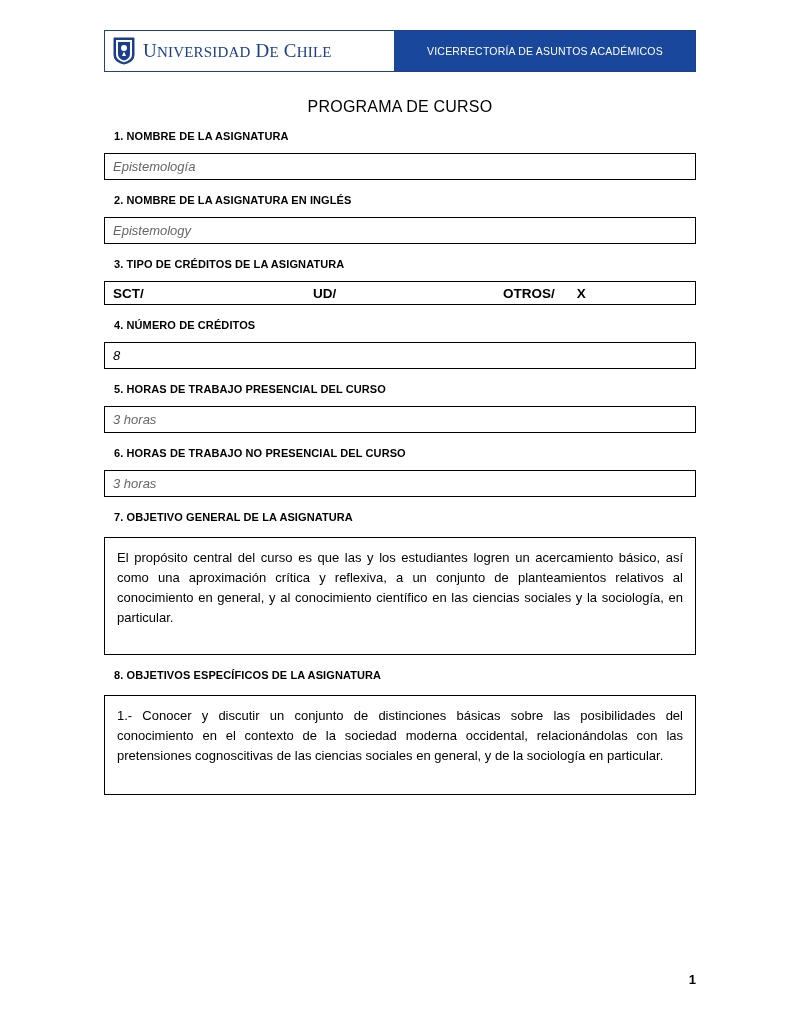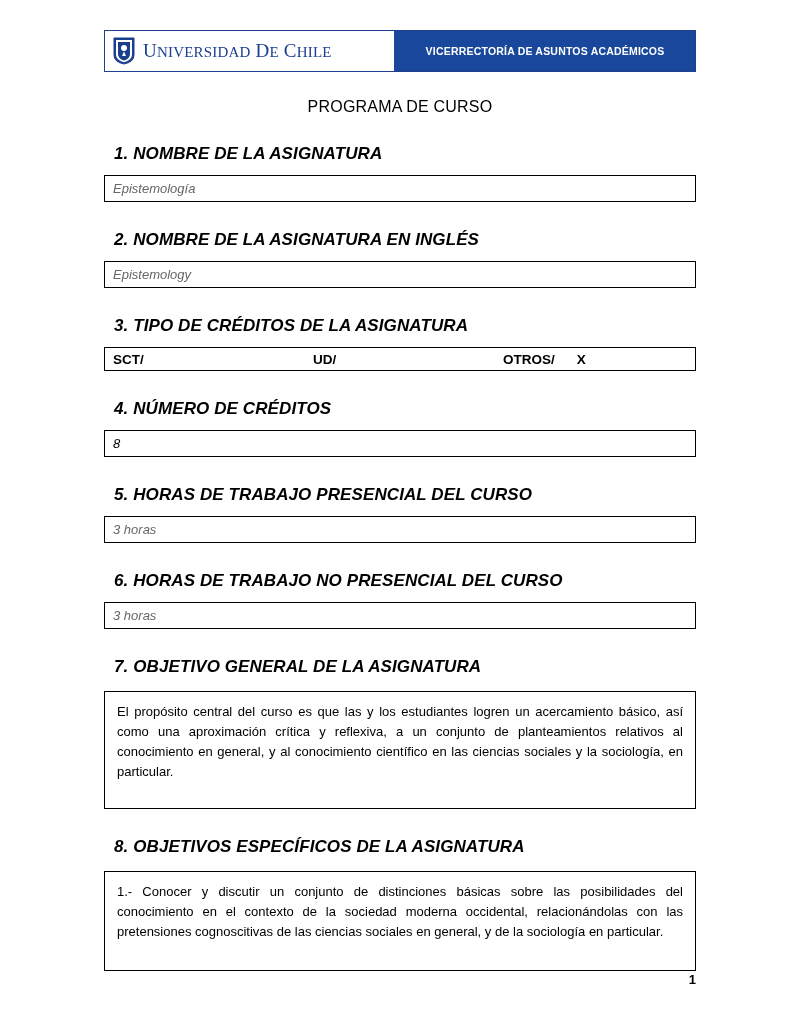--- a/index.html
+++ b/index.html
@@ -66,44 +66,43 @@
     font-size: 15px;
   }
   .banner-right {
     flex: 1;
     background: #18479b;
     color: #ffffff;
     display: flex;
     align-items: center;
     justify-content: center;
     font-size: 10.5px;
-    font-weight: bold;
+    font-weight: normal;
     letter-spacing: 0.2px;
     text-align: center;
     padding: 0 6px;
     box-sizing: border-box;
   }
 
   
   .doc-title {
     text-align: center;
     font-size: 16px;
     font-weight: normal;
     margin-top: 26px;
     letter-spacing: 0.2px;
   }
 
   
   .section-heading {
-    font-size: 17px;
+    font-size: 11px;
     font-weight: bold;
-    margin-top: 28px;
+    margin-top: 14px;
     margin-left: 10px;
     letter-spacing: 0.1px;
-    font-style: italic;
   }
 
   
   .field-box {
     border: 1px solid #000000;
     box-sizing: border-box;
     margin-top: 11px;
     padding: 4px 8px;
     font-size: 13px;
     min-height: 24px;

